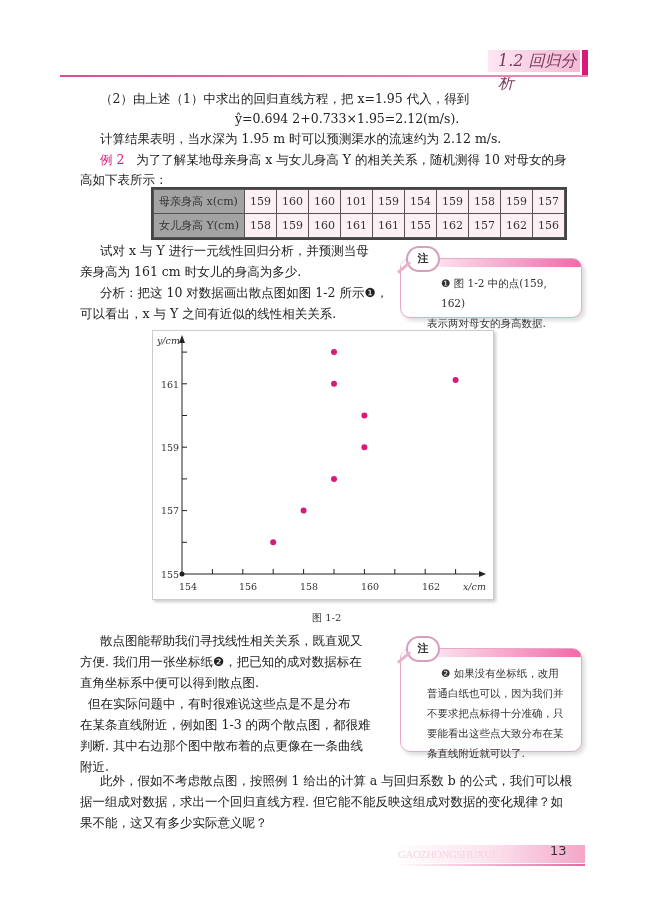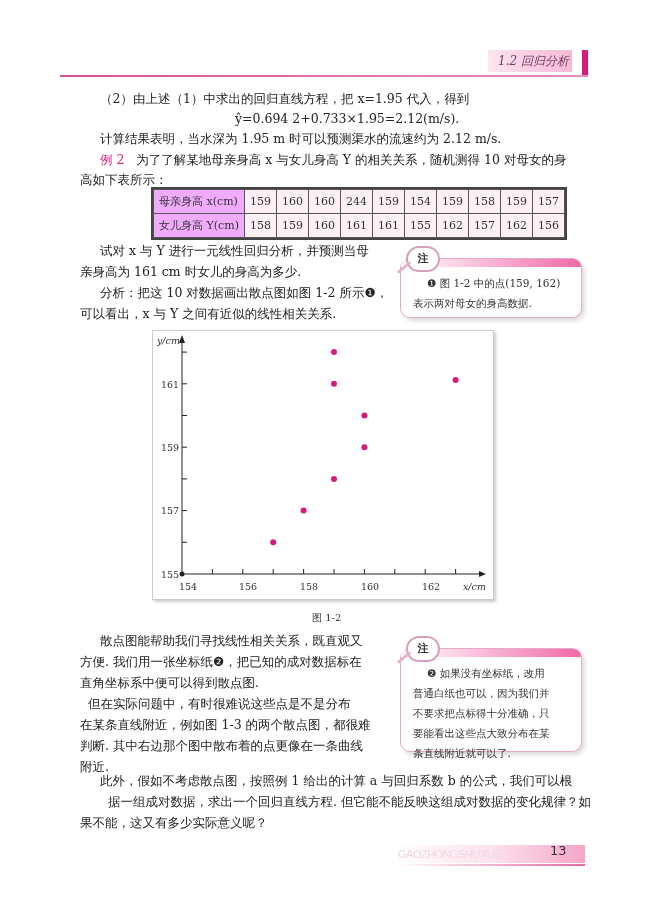--- a/index.html
+++ b/index.html
@@ -1,41 +1,41 @@
 <!DOCTYPE html>
 <html><head>
 <meta charset="utf-8">
 <style>
   html, body { margin:0; padding:0; }
   body { width:650px; height:912px; background:#fff; position:relative; overflow:hidden;
          font-family:"DejaVu Serif","Liberation Serif",serif; color:#222; }
   .abs { position:absolute; }
   .hdr-line { left:60px; top:75px; width:528px; height:2px; background:linear-gradient(90deg,#d94f9a,#e98cbd); }
-  .hdr-tag { left:488px; top:50px; width:84px; height:22px; background:linear-gradient(90deg,#fde6f1,#f4b9d6);
-             font-size:12px; font-style:italic; color:#7a3b5a; line-height:22px; padding-left:10px; box-sizing:border-box; }
+  .hdr-tag { left:488px; top:50px; width:92px; height:22px; background:linear-gradient(90deg,#fde6f1,#f4b9d6);
+             font-size:16px; font-style:italic; color:#7a3b5a; line-height:22px; padding-left:10px; box-sizing:border-box; }
   .hdr-bar { left:582px; top:50px; width:6px; height:26px; background:#d81b7a; }
   .p { font-size:12.5px; line-height:21px; white-space:nowrap; }
   .ex { color:#d81b7a; font-weight:normal; }
   table.data { border-collapse:collapse; font-size:11px; }
   table.data td { border:1px solid #555; padding:3px 5px; height:17px; color:#333; }
-  table.data td.h { background:#f0abfc; color:#333; white-space:nowrap;margin-left:40px; }
+  table.data td.h { background:#a3a3a3; color:#333; white-space:nowrap;margin-left:40px; }
   table.data td.v { background:#fdf0f5; }
   table.data { outline:2px solid #444; }
   .note { background:#fff; border:1px solid #e8a9c8; border-radius:10px; box-shadow:3px 3px 4px #ddd;
-          font-size:10.5px; line-height:20px; padding:14px 8px 6px 12px; box-sizing:border-box; color:#333; }
+          font-size:10.5px; line-height:20px; padding:14px 8px 6px 26px; box-sizing:border-box; color:#333; }
   .note-top { position:absolute; left:0; top:0; right:0; height:8px; border-radius:10px 10px 0 0;
               background:linear-gradient(90deg,#fff,#f06aa8); }
   .note-badge { position:absolute; width:30px; height:22px; border:2px solid #d4a0bd; border-radius:14px;
                 background:#fff; font-size:11px; font-weight:bold; text-align:center; line-height:22px; color:#333; }
   .note-badge::after { content:""; position:absolute; left:-12px; top:18px; width:16px; height:3px; background:#e7b4cc; transform:rotate(-40deg); }
   .chart-frame { left:152px; top:330px; width:340px; height:268px; border:1px solid #ccc; box-shadow:2px 2px 3px #ccc; background:#fff; }
   .caption { font-size:10px; color:#333; }
   .footer-band { left:395px; top:845px; width:190px; height:18px;
                  background:linear-gradient(90deg,#fff 0%,#fce3ee 50%,#f4a6c9 100%); }
-  .footer-text { left:398px; top:845px; font-family:Liberation Sans, sans-serif; font-size:11px; color:#f2d6e3; letter-spacing:-0.5px; line-height:18px; }
+  .footer-text { left:398px; top:845px; font-family:Liberation Serif, serif; font-size:11px; color:#f2d6e3; letter-spacing:-0.5px; line-height:18px; }
   .footer-num { left:550px; top:843px; font-family:"DejaVu Sans","Liberation Sans",sans-serif; font-size:13px; color:#333; }
   .footer-line { left:395px; top:864px; width:190px; height:2px; background:linear-gradient(90deg,#fff,#e36aa3); }
 </style>
 </head>
 <body>
 
 <div class="abs hdr-tag">1.2  回归分析</div>
 <div class="abs hdr-bar"></div>
 <div class="abs hdr-line"></div>
 
@@ -49,21 +49,21 @@
 <div class="abs p" style="left:80px;top:169px;">高如下表所示：</div>
 
 <div class="abs" style="left:153px;top:189px;">
   <table class="data">
     <tbody>
         <tr>
       <td class="h">母亲身高 x(cm)</td>
       <td class="v">159</td>
       <td class="v">160</td>
       <td class="v">160</td>
-      <td class="v">244</td>
+      <td class="v">101</td>
       <td class="v">159</td>
       <td class="v">154</td>
       <td class="v">159</td>
       <td class="v">158</td>
       <td class="v">159</td>
       <td class="v">157</td>
     </tr>
     <tr>
       <td class="h">女儿身高 Y(cm)</td>
       <td class="v">158</td>
@@ -147,21 +147,21 @@
 <div class="abs caption" style="left:312px;top:611px;">图 1-2</div>
 
 <div class="abs p" style="left:100px;top:630px;">散点图能帮助我们寻找线性相关关系，既直观又</div>
 <div class="abs p" style="left:80px;top:651px;">方便. 我们用一张坐标纸❷，把已知的成对数据标在</div>
 <div class="abs p" style="left:80px;top:672px;">直角坐标系中便可以得到散点图.</div>
 <div class="abs p" style="left:88px;top:693px;">但在实际问题中，有时很难说这些点是不是分布</div>
 <div class="abs p" style="left:80px;top:714px;">在某条直线附近，例如图 1-3 的两个散点图，都很难</div>
 <div class="abs p" style="left:80px;top:735px;">判断. 其中右边那个图中散布着的点更像在一条曲线</div>
 <div class="abs p" style="left:80px;top:756px;">附近.</div>
 <div class="abs p" style="left:100px;top:770px;">此外，假如不考虑散点图，按照例 1 给出的计算 a 与回归系数 b 的公式，我们可以根</div>
-<div class="abs p" style="left:80px;top:791px;margin-left:28px;">据一组成对数据，求出一个回归直线方程. 但它能不能反映这组成对数据的变化规律？如</div>
+<div class="abs p" style="left:80px;top:791px;">据一组成对数据，求出一个回归直线方程. 但它能不能反映这组成对数据的变化规律？如</div>
 <div class="abs p" style="left:80px;top:812px;">果不能，这又有多少实际意义呢？</div>
 
 <div class="abs note" style="left:400px;top:648px;width:182px;height:104px;">
   <div class="note-top"></div>
   <div style="padding-left:14px;">❷ 如果没有坐标纸，改用</div>
   <div>普通白纸也可以，因为我们并</div>
   <div>不要求把点标得十分准确，只</div>
   <div>要能看出这些点大致分布在某</div>
   <div>条直线附近就可以了.</div>
 </div>

